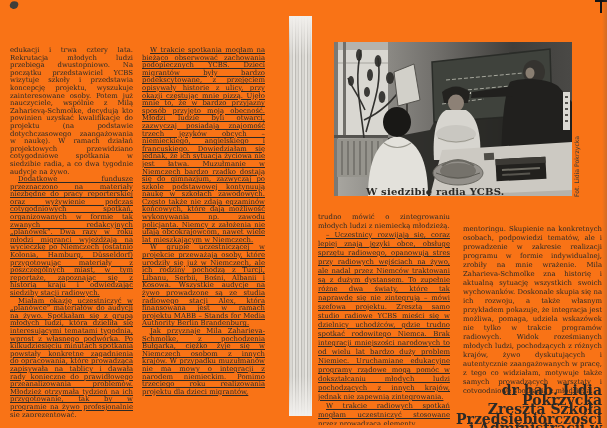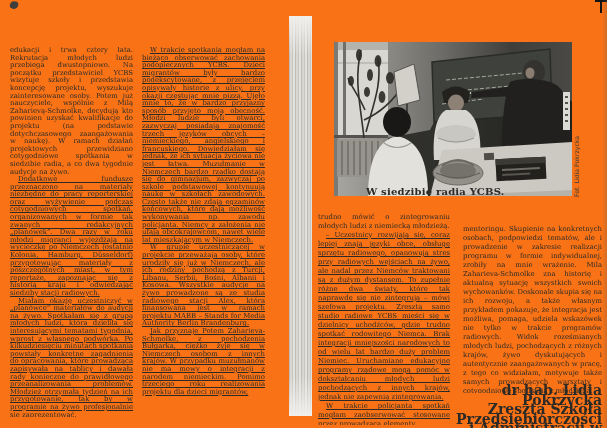--- a/index.html
+++ b/index.html
@@ -53,21 +53,21 @@
 
   <div>
     <div class="col" id="lcol1">
       <p>edukacji i trwa cztery lata. Rekrutacja młodych ludzi przebiega dwustopniowo. Na początku przedstawiciel YCBS wizytuje szkoły i przedstawia koncepcję projektu, wyszukuje zainteresowane osoby. Potem już nauczyciele, wspólnie z Milą Zaharievą-Schmolke, decydują kto powinien uzyskać kwalifikacje do projektu (na podstawie dotychczasowego zaangażowania w naukę). W ramach działań projektowych przewidziano cotygodniowe spotkania w siedzibie radia, a co dwa tygodnie audycje na żywo.</p>
       <p class="indent">Dodatkowe fundusze przeznaczono na materiały niezbędne do pracy reporterskiej oraz wyżywienie podczas cotygodniowych spotkań, organizowanych w formie tak zwanych redakcyjnych „planówek”. Dwa razy w roku młodzi migranci wyjeżdżają na wycieczkę po Niemczech (ostatnio Kolonia, Hamburg, Düsseldorf) przygotowując materiały z poszczególnych miast, w tym reportaże, zapoznając się z historią kraju i odwiedzając siedziby stacji radiowych.</p>
       <p class="indent">Miałam okazję uczestniczyć w „planówce” materiałów do audycji na żywo. Spotkałam się z grupą młodych ludzi, która dzieliła się interesującymi tematami tygodnia, wprost z własnego podwórka. Po kilkudziesięciu minutach spotkania powstały konkretne zagadnienia do opracowania, które prowadząca zapisywała na tablicy i dawała rady konieczne do prawidłowego przeanalizowania problemów. Młodzież otrzymała tydzień na ich przygotowanie, tak by w programie na żywo profesjonalnie się zaprezentować.</p>
     </div>
     <div class="col" id="lcol2">
       <p class="indent">W trakcie spotkania mogłam na bieżąco obserwować zachowania podopiecznych YCBS. Dzieci migrantów były bardzo podekscytowane, z przejęciem opisywały historie z ulicy, przy okazji częstując mnie pizzą. Ujęło mnie to, że w bardzo przyjazny sposób przyjęto moją obecność. Młodzi ludzie byli otwarci, zazwyczaj posiadają znajomość trzech języków obcych – niemieckiego, angielskiego i francuskiego. Dowiedziałam się jednak, że ich sytuacja życiowa nie jest łatwa. Muzułmanie w Niemczech bardzo rzadko dostają się do gimnazjum, zazwyczaj po szkole podstawowej kontynuują naukę w szkołach zawodowych. Często także nie zdają egzaminów końcowych, które dają możliwość wykonywania np. zawodu policjanta. Niemcy z założenia nie ufają obcokrajowcom, nawet wiele lat mieszkającym w Niemczech.</p>
       <p class="indent">W grupie uczestniczącej w projekcie przeważają osoby, które urodziły się już w Niemczech, ale ich rodziny pochodzą z Turcji, Libanu, Serbii, Bośni, Albanii i Kosowa. Wszystkie audycje na żywo prowadzone są ze studia radiowego stacji Alex, która finansowana jest w ramach projektu MABB – Stands for Media Authority Berlin Brandenburg.</p>
-      <p class="indent">Jak przyznaje Potem Zaharieva-Schmolke, z pochodzenia Bułgarka, ciężko żyje się w Niemczech osobom z innych krajów. W przypadku muzułmanów nie ma mowy o integracji z narodem niemieckim. Pomimo trzeciego roku realizowania projektu dla dzieci migrantów,</p>
+      <p class="indent">Jak przyznaje Mila Zaharieva-Schmolke, z pochodzenia Bułgarka, ciężko żyje się w Niemczech osobom z innych krajów. W przypadku muzułmanów nie ma mowy o integracji z narodem niemieckim. Pomimo trzeciego roku realizowania projektu dla dzieci migrantów,</p>
     </div>
   </div>
 
   <div>
 
     <div id="photo">
       <svg viewBox="0 0 238 154" width="238" height="154">
         <defs>
           <linearGradient id="wall" x1="0" y1="0" x2="1" y2="0">
             <stop offset="0" stop-color="#a9a7a1"></stop>
@@ -166,21 +166,21 @@
           <rect x="231" y="78" width="3" height="2"></rect>
         </g>
       </svg>
     </div>
     <div id="caption">W siedzibie radia YCBS.</div>
     <div id="credit">Fot. Lidia Pokrzycka</div>
 
     <div class="col" id="rcol1">
       <p>trudno mówić o zintegrowaniu młodych ludzi z niemiecką młodzieżą.</p>
       <p class="indent">– Uczestnicy rozwijają się, coraz lepiej znają języki obce, obsługę sprzętu radiowego, opanowują stres przy radiowych wejściach na żywo, ale nadal przez Niemców traktowani są z dużym dystansem. To zupełnie różne dwa światy, które tak naprawdę się nie zintegrują – mówi szefowa projektu. Zresztą samo studio radiowe YCBS mieści się w dzielnicy uchodźców, gdzie trudno spotkać rodowitego Niemca. Brak integracji mniejszości narodowych to od wielu lat bardzo duży problem Niemiec. Uruchamiane edukacyjne programy rządowe mogą pomóc w dokształcaniu młodych ludzi pochodzących z innych krajów, jednak nie zapewnią zintegrowania.</p>
-      <p class="indent">W trakcie policjanta spotkań mogłam zaobserwować stosowane przez prowadzącą elementy</p>
+      <p class="indent">W trakcie radiowych spotkań mogłam uczestniczyć stosowane przez prowadzącą elementy</p>
     </div>
     <div class="col" id="rcol2">
       <p>mentoringu. Skupienie na konkretnych osobach, podpowiedzi tematów, ale i prowadzenie w zakresie realizacji programu w formie indywidualnej, zrobiły na mnie wrażenie. Mila Zaharieva-Schmolke zna historię i aktualną sytuację wszystkich swoich wychowanków. Doskonale skupia się na ich rozwoju, a także własnym przykładem pokazuje, że integracja jest możliwa, pomaga, udziela wskazówek nie tylko w trakcie programów radiowych. Widok roześmianych młodych ludzi, pochodzących z różnych krajów, żywo dyskutujących i autentycznie zaangażowanych w pracę, z tego co widziałam, motywuje także samych prowadzących warsztaty i cotygodniowe spotkania z młodzieżą.</p>
     </div>
 
     <div id="author">
       <div>dr hab. Lidia Pokrzycka</div>
       <div>Zresztą Szkoła Przedsiębiorczości</div>
       <div>i Administracji w Lublinie</div>
     </div>

